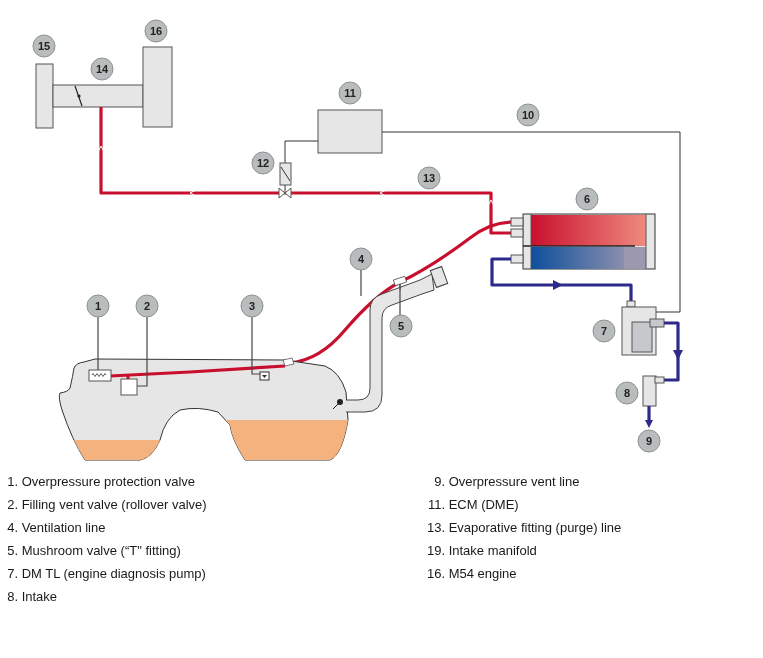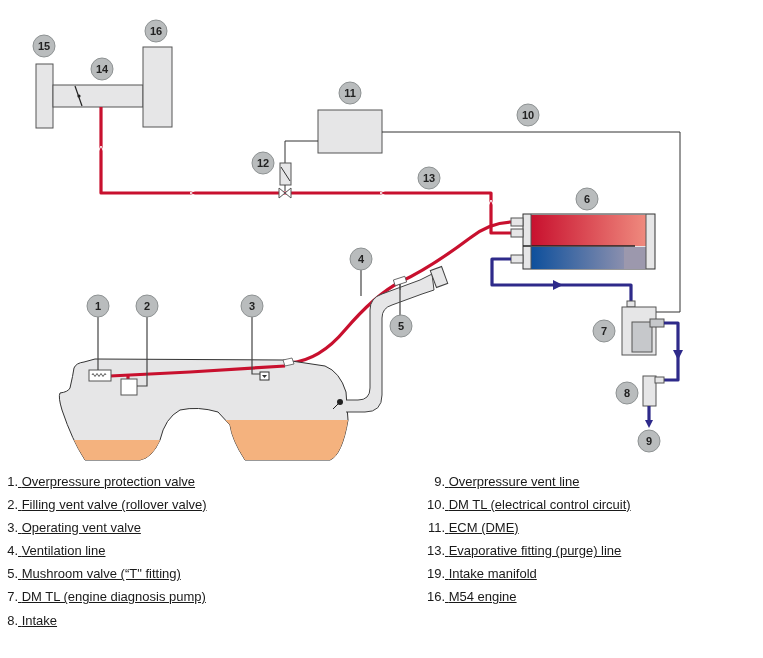--- a/index.html
+++ b/index.html
@@ -10,21 +10,21 @@
   .callout text { font-family: "Liberation Sans", sans-serif; font-weight: bold;
                   font-size: 11px; fill: #222; text-anchor: middle; dominant-baseline: central; }
   .part { fill: #e6e6e7; stroke: #555; stroke-width: 1; }
   .red { fill: none; stroke: #c8102e; stroke-width: 3.2; stroke-linejoin: round; }
   .blue { fill: none; stroke: #2e2a8a; stroke-width: 3.2; stroke-linejoin: round; }
   .wire { fill: none; stroke: #333; stroke-width: 1; }
   .leader { fill: none; stroke: #444; stroke-width: 1.2; }
   .legend { position: absolute; top: 472px; font-size: 13px; color: #1a1a1a; }
   .legend.left { left: 6px; }
   .legend.right { left: 425px; }
-  .legend-item { height: 23.1px; line-height: 20px; white-space: nowrap; text-decoration: underline; }
+  .legend-item { height: 23.1px; line-height: 20px; white-space: nowrap; }
   .legend .num { display: inline-block; text-align: right; }
   .legend.left .num { width: 12px; }
   .legend.right .num { width: 20px; }
 </style>
 </head>
 <body>
 
 <svg id="diagram" viewBox="0 0 763 470" xmlns="http://www.w3.org/2000/svg">
   <defs>
     <linearGradient id="canRed" x1="0" x2="1" y1="0" y2="0">
@@ -212,27 +212,25 @@
     </g>
   <g class="callout">
       <circle cx="156" cy="31" r="11"></circle>
       <text x="156" y="31">16</text>
     </g>
 </svg>
 
 <div class="legend left">
   <div class="legend-item"><span class="num">1.</span> <span>Overpressure protection valve</span></div>
   <div class="legend-item"><span class="num">2.</span> <span>Filling vent valve (rollover valve)</span></div>
-  <div class="legend-item"><span class="num">3.</span> <span>Operating vent valve</span></div>
   <div class="legend-item"><span class="num">4.</span> <span>Ventilation line</span></div>
   <div class="legend-item"><span class="num">5.</span> <span>Mushroom valve (“T" fitting)</span></div>
   <div class="legend-item"><span class="num">7.</span> <span>DM TL (engine diagnosis pump)</span></div>
   <div class="legend-item"><span class="num">8.</span> <span>Intake</span></div>
 </div>
 
 <div class="legend right">
   <div class="legend-item"><span class="num">9.</span> <span>Overpressure vent line</span></div>
-  <div class="legend-item"><span class="num">10.</span> <span>DM TL (electrical control circuit)</span></div>
   <div class="legend-item"><span class="num">11.</span> <span>ECM (DME)</span></div>
   <div class="legend-item"><span class="num">13.</span> <span>Evaporative fitting (purge) line</span></div>
   <div class="legend-item"><span class="num">19.</span> <span>Intake manifold</span></div>
   <div class="legend-item"><span class="num">16.</span> <span>M54 engine</span></div>
 </div>
 
 </body></html>

